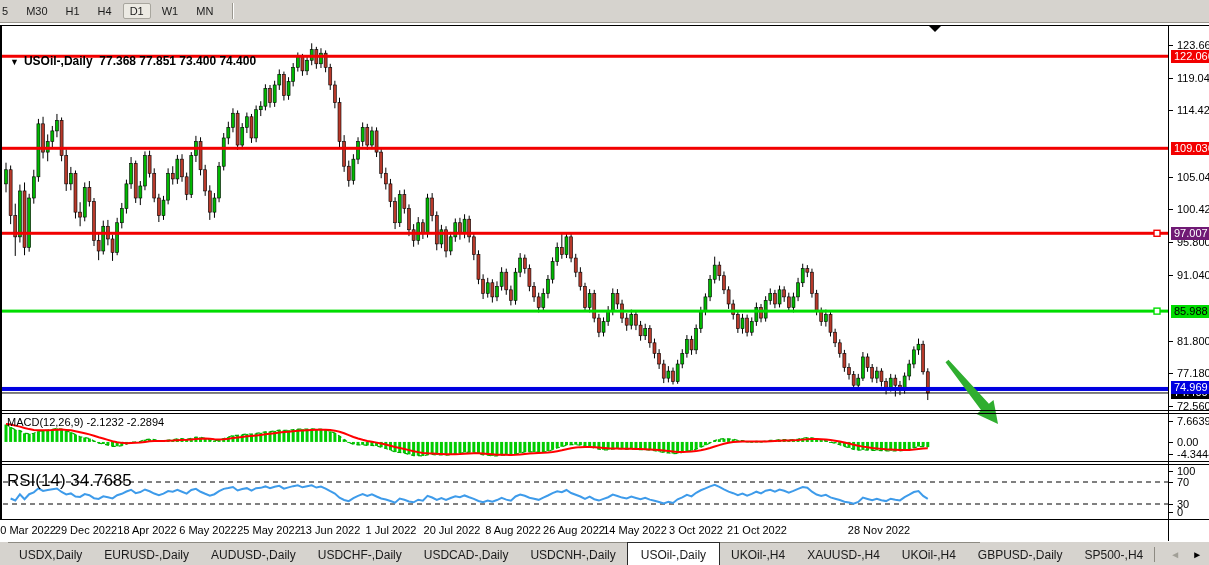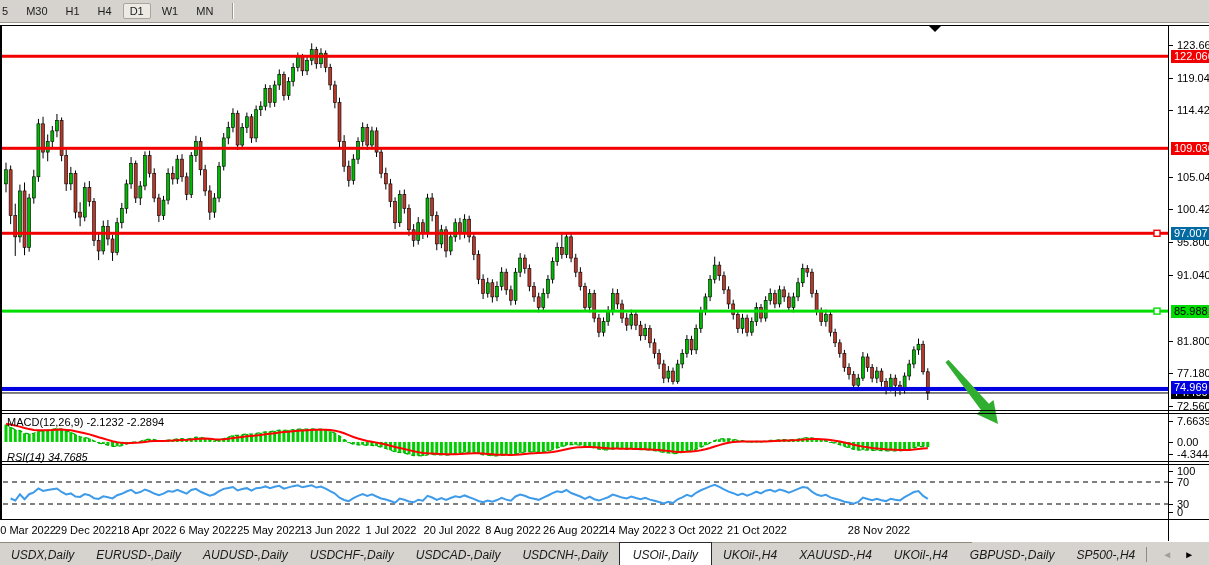--- a/index.html
+++ b/index.html
@@ -12,33 +12,33 @@
   .tf-item.first{padding-left:2px;margin-left:0;}
   .tf-item.active{background:#eceae3;border:1px solid #a8a69e;border-radius:2px;padding:1px 6px;}
   .tb-sep{width:1px;height:16px;background:#9a978f;margin-left:10px;box-shadow:1px 0 0 #fff;}
   
   #chartwin{position:absolute;left:0;top:23px;width:1209px;height:519px;background:#fff;}
   #plot-svg{position:absolute;left:0;top:0;}
   .frame{position:absolute;background:#000;}
   #chart-title{position:absolute;left:10px;top:31px;font-size:12px;font-weight:bold;color:#000;white-space:nowrap;}
   #chart-title .tri{font-size:9px;margin-right:5px;}
   #macd-label{position:absolute;left:7px;top:393px;font-size:11px;color:#000;white-space:nowrap;}
-  #rsi-label{position:absolute;left:7px;top:428px;font-size:11px;color:#000;white-space:nowrap;font-style:italic;}
+  #rsi-label{position:absolute;left:7px;top:448px;font-size:17px;color:#000;white-space:nowrap;}
   
   #price-axis{position:absolute;left:1169px;top:2px;width:40px;height:516px;background:#fff;}
   .ptick{position:absolute;left:8px;font-size:11px;color:#000;white-space:nowrap;}
   .pdash{position:absolute;left:0;width:4px;height:1px;background:#000;}
   .chip{position:absolute;left:2px;width:38px;height:13px;font-size:11px;line-height:13px;
         padding-left:3px;box-sizing:border-box;white-space:nowrap;}
   
   #date-axis{position:absolute;left:0;top:497px;width:1169px;height:22px;background:#fff;}
   .dlabel{position:absolute;top:4px;transform:translateX(-50%);font-size:11px;color:#000;white-space:nowrap;}
   
-  #tabbar{position:absolute;left:0;top:542px;width:972px;height:23px;background:#d6d3ce;
-          border-top:1px solid #8d8a82;display:flex;align-items:stretch;font-size:12px;color:#1a1a1a;font-style:italic;}
+  #tabbar{position:absolute;left:8px;top:542px;width:972px;height:23px;background:#d6d3ce;
+          border-top:1px solid #8d8a82;display:flex;align-items:stretch;font-size:12px;color:#1a1a1a;}
   .tab{display:flex;align-items:center;padding:0 11px;white-space:nowrap;cursor:default;}
   .tab.active{background:#fff;border:1px solid #2a2a2a;border-bottom:none;margin-top:-1px;
               padding:0 13px;font-weight:normal;z-index:2;}
   .tab-sep{width:1px;height:13px;background:#a9a7a0;align-self:center;}
   #tab-nav{margin-left:auto;display:flex;align-items:center;padding-right:4px;}
   #tab-nav .nav-sep{width:1px;height:15px;background:#8d8a82;margin-right:9px;}
   .nav-arrow{font-size:10px;padding:0 6px;cursor:default;}
   .nav-arrow.disabled{color:#a19f97;}
   .nav-arrow.enabled{color:#000;}
 </style>
@@ -685,20 +685,23 @@
         <line x1="574" y1="519" x2="574" y2="523" stroke="#000" stroke-width="1"></line>
         <line x1="635" y1="519" x2="635" y2="523" stroke="#000" stroke-width="1"></line>
         <line x1="696" y1="519" x2="696" y2="523" stroke="#000" stroke-width="1"></line>
         <line x1="757" y1="519" x2="757" y2="523" stroke="#000" stroke-width="1"></line>
         <line x1="818" y1="519" x2="818" y2="523" stroke="#000" stroke-width="1"></line>
         <line x1="879" y1="519" x2="879" y2="523" stroke="#000" stroke-width="1"></line>
         <polygon points="948.5,359.7 988.9,403.8 993.5,400 998,424 976.5,414 981.2,410.2 945.5,362.3" fill="#2fae2f"></polygon>
         <polygon points="929,26 941,26 935,32" fill="#000000"></polygon>
       </svg>
 
+    <div id="chart-title">
+      <span class="tri">▼</span><span>USOil-,Daily</span>&nbsp;&nbsp;<span>77.368 77.851 73.400 74.400</span>
+    </div>
 
     <div id="macd-label">
       <span>MACD(12,26,9)</span>
       <span>-2.1232 -2.2894</span>
     </div>
     <div id="rsi-label">
       <span>RSI(14)</span>
       <span>34.7685</span>
     </div>
 
@@ -718,21 +721,21 @@
         <div class="pdash" style="top: 250.43px;"></div>
         <div class="ptick" style="top: 244.43px;">91.040</div>
         <div class="pdash" style="top: 315.702px;"></div>
         <div class="ptick" style="top: 309.702px;">81.800</div>
         <div class="pdash" style="top: 348.338px;"></div>
         <div class="ptick" style="top: 342.338px;">77.180</div>
         <div class="pdash" style="top: 380.974px;"></div>
         <div class="ptick" style="top: 374.974px;">72.560</div>
         <div class="chip" style="top: 24.7623px; background: rgb(242, 0, 0); color: rgb(255, 255, 255); z-index: 2;">122.066</div>
         <div class="chip" style="top: 116.806px; background: rgb(242, 0, 0); color: rgb(255, 255, 255); z-index: 2;">109.036</div>
-        <div class="chip" style="top: 201.779px; background: #0369a1; color: rgb(255, 255, 255); z-index: 2;">97.007</div>
+        <div class="chip" style="top: 201.779px; background: #701a75; color: rgb(255, 255, 255); z-index: 2;">97.007</div>
         <div class="chip" style="top: 279.618px; background: rgb(0, 221, 0); color: rgb(0, 0, 0); z-index: 2;">85.988</div>
         <div class="chip" style="top: 356px; background: rgb(0, 0, 224); color: rgb(255, 255, 255); z-index: 2;">74.969</div>
         <div class="chip" style="top: 361.476px; background: rgb(0, 0, 0); color: rgb(255, 255, 255); z-index: 1;">74.400</div>
         <div class="pdash" style="top: 396px;"></div>
         <div class="ptick" style="top: 390px;">7.6639</div>
         <div class="pdash" style="top: 416.937px;"></div>
         <div class="ptick" style="top: 410.937px;">0.00</div>
         <div class="pdash" style="top: 429px;"></div>
         <div class="ptick" style="top: 423px;">-4.3444</div>
         <div class="pdash" style="top: 446px;"></div>

